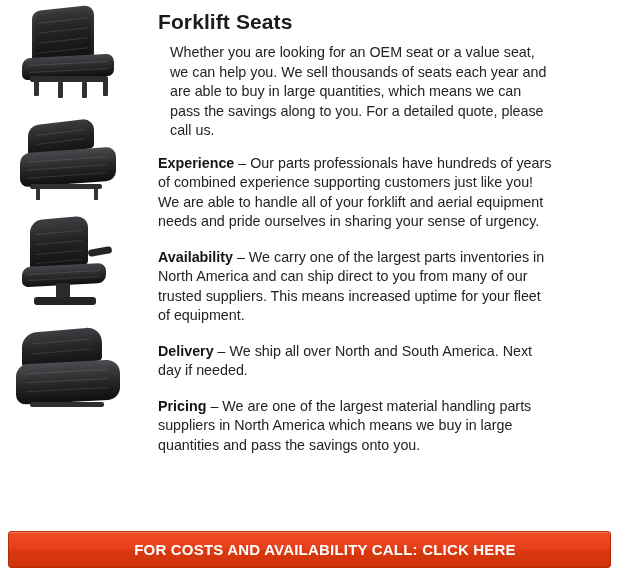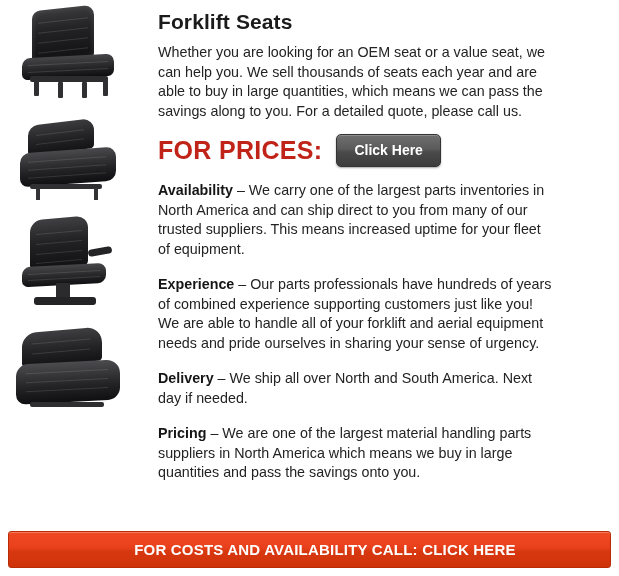--- a/index.html
+++ b/index.html
@@ -151,21 +151,21 @@
   h1.title {
     font-size: 21px;
     font-weight: bold;
     color: #1b1b1b;
     margin: 2px 0 9px 0;
     letter-spacing: 0.1px;
   }
   p.intro {
     font-size: 14.3px;
     line-height: 19.5px;
-    margin: 0 0 13px 0;
+    margin: 0 0 13px 12px;
     color: #232323;
   }
   .prices-row {
     display: flex;
     align-items: center;
     margin: 4px 0 14px 0;
   }
   .prices-label {
     font-size: 25px;
     font-weight: bold;
@@ -299,28 +299,24 @@
       </div>
 
     </div>
 
     <div class="main">
 
       <h1 class="title">Forklift Seats</h1>
 
       <p class="intro">Whether you are looking for an OEM seat or a value seat, we can help you. We sell thousands of seats each year and are able to buy in large quantities, which means we can pass the savings along to you. For a detailed quote, please call us.</p>
 
-      <div class="prices-row">
-        <span class="prices-label">FOR PRICES:</span>
-        <span class="click-btn">Click Here</span>
-      </div>
+
+      <p class="feature"><b>Experience</b><span> – Our parts professionals have hundreds of years of combined experience supporting customers just like you!  We are able to handle all of your forklift and aerial equipment needs and pride ourselves in sharing your sense of urgency.</span></p>
 
       <p class="feature"><b>Availability</b><span> – We carry one of the largest parts inventories in North America and can ship direct to you from many of our trusted suppliers.  This means increased uptime for your fleet of equipment.</span></p>
-
-      <p class="feature"><b>Experience</b><span> – Our parts professionals have hundreds of years of combined experience supporting customers just like you!  We are able to handle all of your forklift and aerial equipment needs and pride ourselves in sharing your sense of urgency.</span></p>
 
 
       <p class="feature"><b>Delivery</b><span> – We ship all over North and South America.  Next day if needed.</span></p>
 
       <p class="feature"><b>Pricing</b><span> – We are one of the largest material handling parts suppliers in North America which means we buy in large quantities and pass the savings onto you.</span></p>
 
     </div>
   </div>
 
   <div class="cta-bar">FOR COSTS AND AVAILABILITY CALL: CLICK HERE</div>

